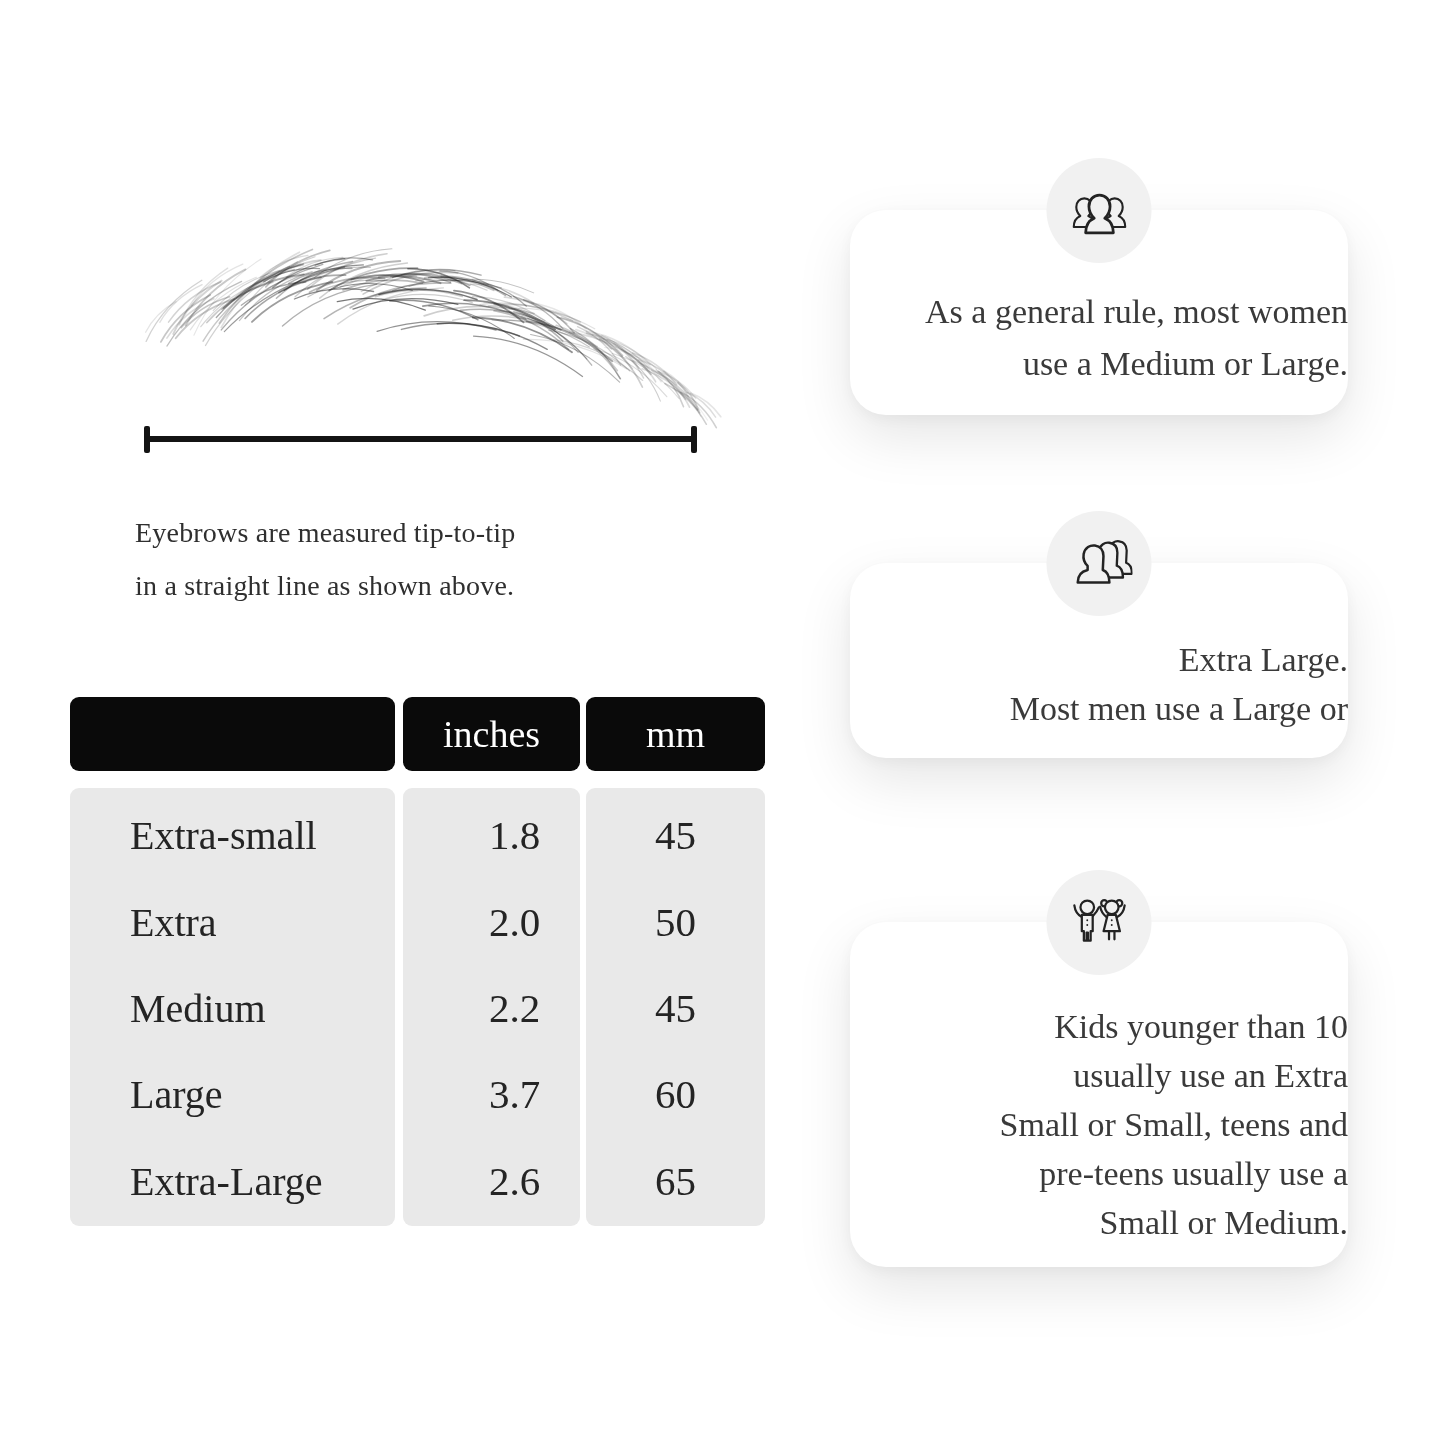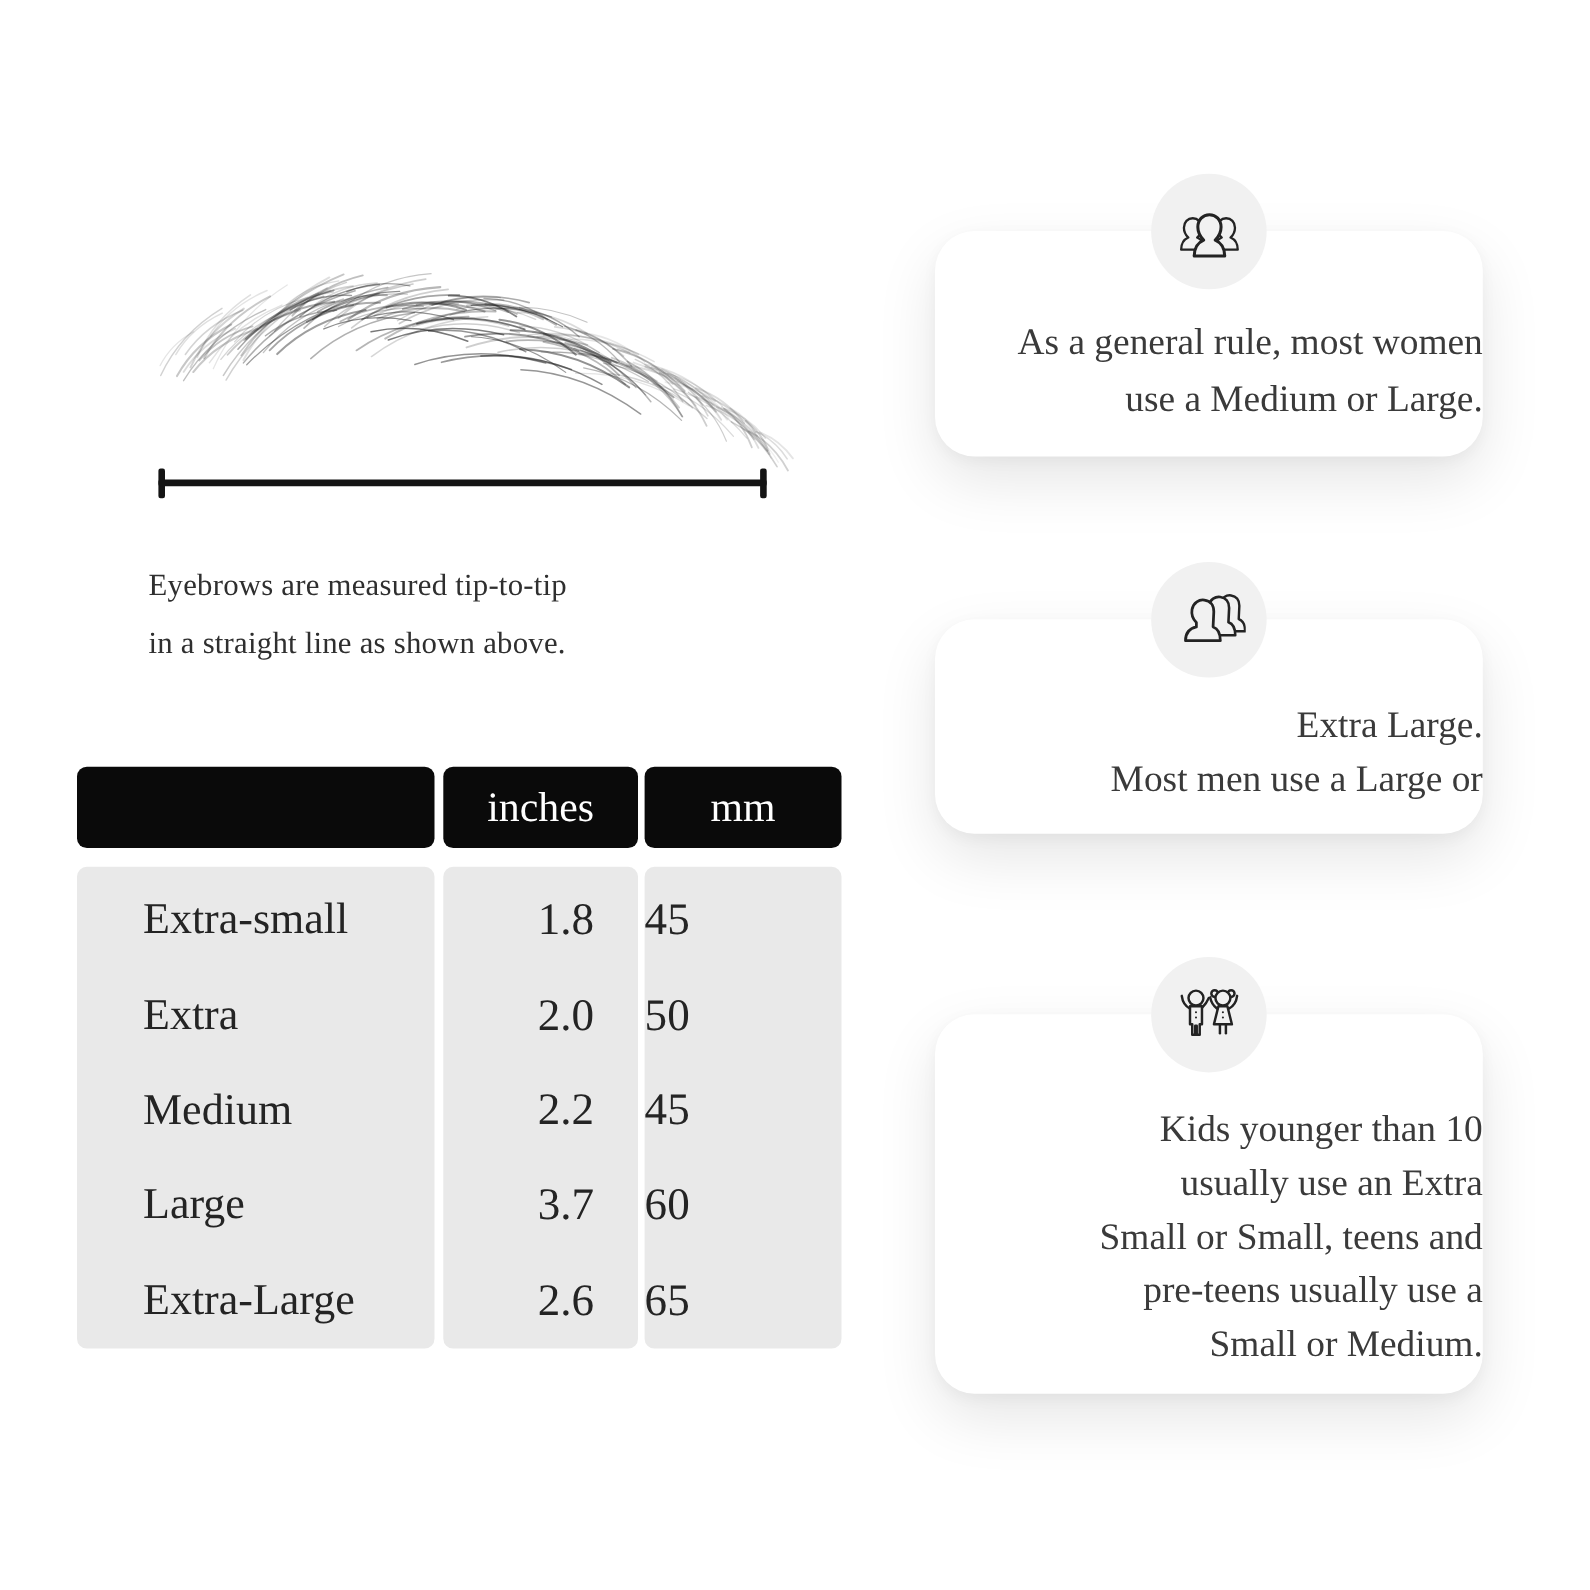--- a/index.html
+++ b/index.html
@@ -29,21 +29,21 @@
   #th2{left:403px;width:177px}
   #th3{left:586px;width:179px}
   .tb{position:absolute;top:788px;height:438px;background:#e9e9e9;border-radius:9px;}
   #tb1{left:70px;width:325px}
   #tb2{left:403px;width:177px}
   #tb3{left:586px;width:179px}
   .rows{position:absolute;left:70px;top:792px;width:695px;height:432px;display:flex;flex-direction:column;}
   .trow{flex:1;position:relative;}
   .trow .lab{position:absolute;left:60px;top:50%;transform:translateY(-50%);font-size:40px;color:#242424;white-space:nowrap;}
   .trow .vin{position:absolute;left:333px;width:177px;text-align:center;top:50%;transform:translateY(-50%);font-size:41px;color:#242424;margin-left:23px;}
-  .trow .vmm{position:absolute;left:516px;width:179px;text-align:left;top:50%;transform:translateY(-50%);font-size:41px;color:#242424;}
+  .trow .vmm{position:absolute;left:516px;width:179px;text-align:center;top:50%;transform:translateY(-50%);font-size:41px;color:#242424;}
 
   
   .card{position:absolute;left:850px;width:498px;background:#ffffff;border-radius:36px;
         box-shadow:0 22px 55px rgba(0,0,0,.10),0 4px 14px rgba(0,0,0,.04);}
   #card1{top:210px;height:205px}
   #card2{top:563px;height:195px}
   #card3{top:922px;height:345px}
   .badge{position:absolute;left:50%;top:-52px;transform:translateX(-50%);width:105px;height:105px;
          border-radius:50%;background:#f1f1f1;display:flex;align-items:center;justify-content:center;}
   .cardtext{position:absolute;left:0;right:0;text-align:right;font-size:34px;color:#3a3a3a;}

